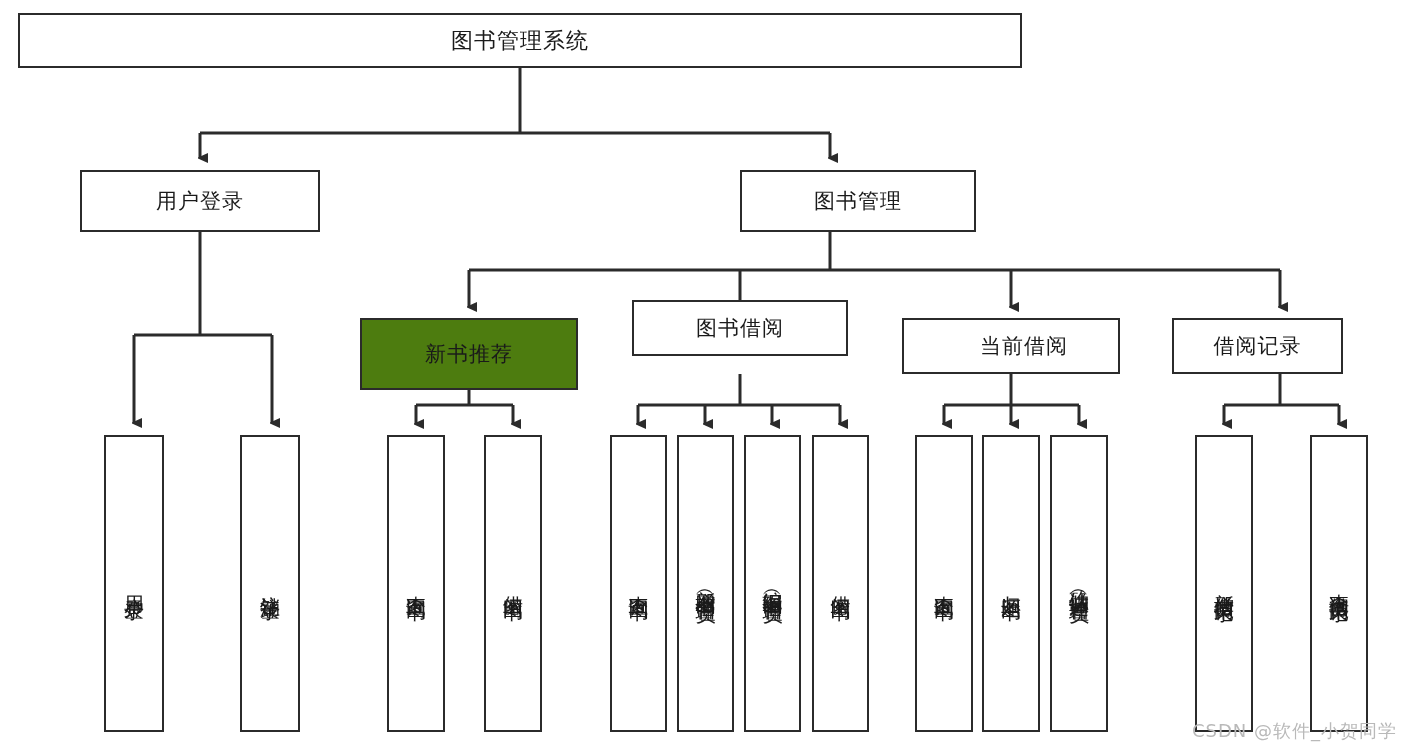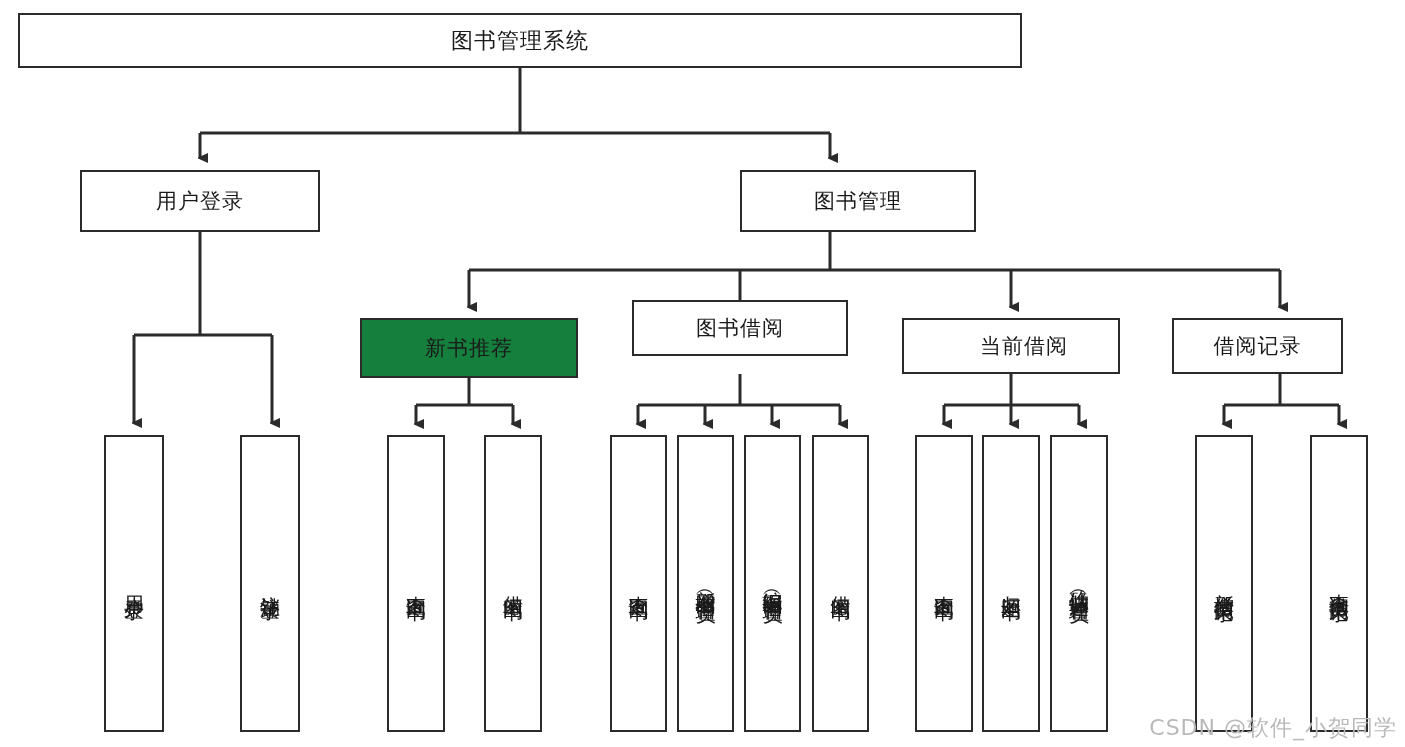--- a/index.html
+++ b/index.html
@@ -57,21 +57,21 @@
     text-orientation: upright;
     display: block;
   }
   .node.root {
     font-size: 22px;
   }
   #watermark {
     position: absolute;
     right: 8px;
     bottom: 4px;
-    font-size: 22px;
+    font-size: 18px;
     color: #b9b9b9;
     letter-spacing: 1px;
     z-index: 5;
     white-space: nowrap;
   }
 </style>
 </head>
 <body>
 
 <div id="canvas">
@@ -122,21 +122,21 @@
     <path d="M1224,405 L1339,405" stroke="#2b2b2b" stroke-width="3" fill="none"></path>
     <path d="M1224,405 L1224,424" stroke="#2b2b2b" stroke-width="3" fill="none" marker-end="url(#arrow)"></path>
     <path d="M1339,405 L1339,424" stroke="#2b2b2b" stroke-width="3" fill="none" marker-end="url(#arrow)"></path>
   </svg>
 
   <div class="node h root" id="node-root" style="left: 18px; top: 13px; width: 1004px; height: 55px; border-color: rgb(43, 43, 43); background: rgb(255, 255, 255); color: rgb(26, 26, 26);">图书管理系统</div>
 
   <div class="node h" id="node-l2-0" style="left: 80px; top: 170px; width: 240px; height: 62px; border-color: rgb(43, 43, 43); background: rgb(255, 255, 255); color: rgb(26, 26, 26);">用户登录</div>
   <div class="node h" id="node-l2-1" style="left: 712px; top: 170px; width: 236px; height: 62px; border-color: rgb(43, 43, 43); background: rgb(255, 255, 255); color: rgb(26, 26, 26); margin-left: 28px;">图书管理</div>
 
-  <div class="node h" id="node-l3-0" style="left: 360px; top: 318px; width: 218px; height: 60px; border-color: rgb(43, 43, 43); background: #15803d; color: rgb(26, 26, 26);">新书推荐</div>
+  <div class="node h" id="node-l3-0" style="left: 360px; top: 318px; width: 218px; height: 72px; border-color: rgb(43, 43, 43); background: #4d7c0f; color: rgb(26, 26, 26);">新书推荐</div>
   <div class="node h" id="node-l3-1" style="left: 632px; top: 300px; width: 216px; height: 56px; border-color: rgb(43, 43, 43); background: rgb(255, 255, 255); color: rgb(26, 26, 26);">图书借阅</div>
   <div class="node h" id="node-l3-2" style="left: 902px; top: 318px; width: 218px; height: 56px; border-color: rgb(43, 43, 43); background: rgb(255, 255, 255); color: rgb(26, 26, 26); padding-left: 26px;">当前借阅</div>
   <div class="node h" id="node-l3-3" style="left: 1172px; top: 318px; width: 171px; height: 56px; border-color: rgb(43, 43, 43); background: rgb(255, 255, 255); color: rgb(26, 26, 26);">借阅记录</div>
 
   <div class="node v" id="node-leaf-0" style="left: 104px; top: 435px; width: 60px; height: 297px; border-color: rgb(43, 43, 43); background: rgb(255, 255, 255); color: rgb(26, 26, 26);">
       <span>用户登录</span>
     </div>
   <div class="node v" id="node-leaf-1" style="left: 240px; top: 435px; width: 60px; height: 297px; border-color: rgb(43, 43, 43); background: rgb(255, 255, 255); color: rgb(26, 26, 26);">
       <span>注销登录</span>
     </div>

